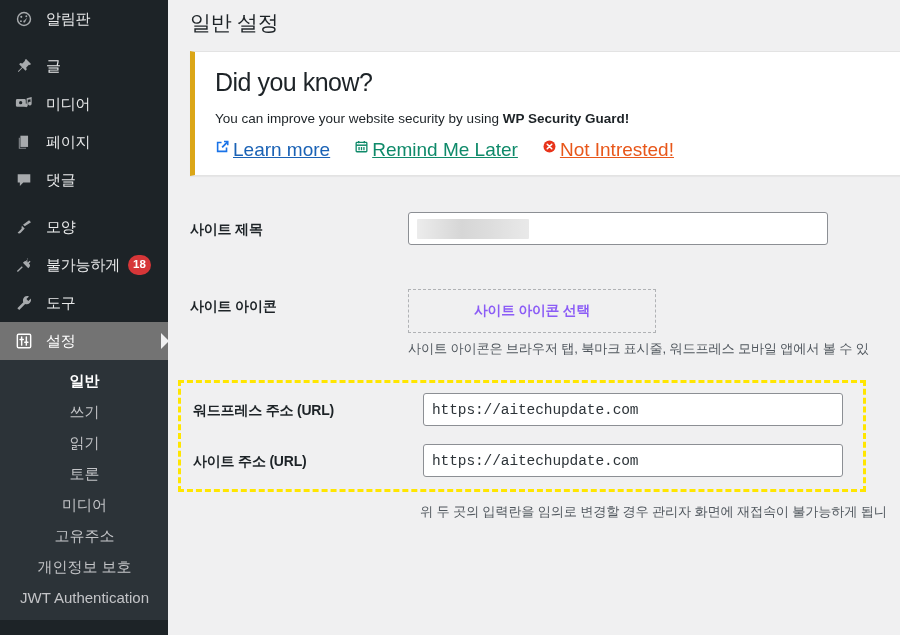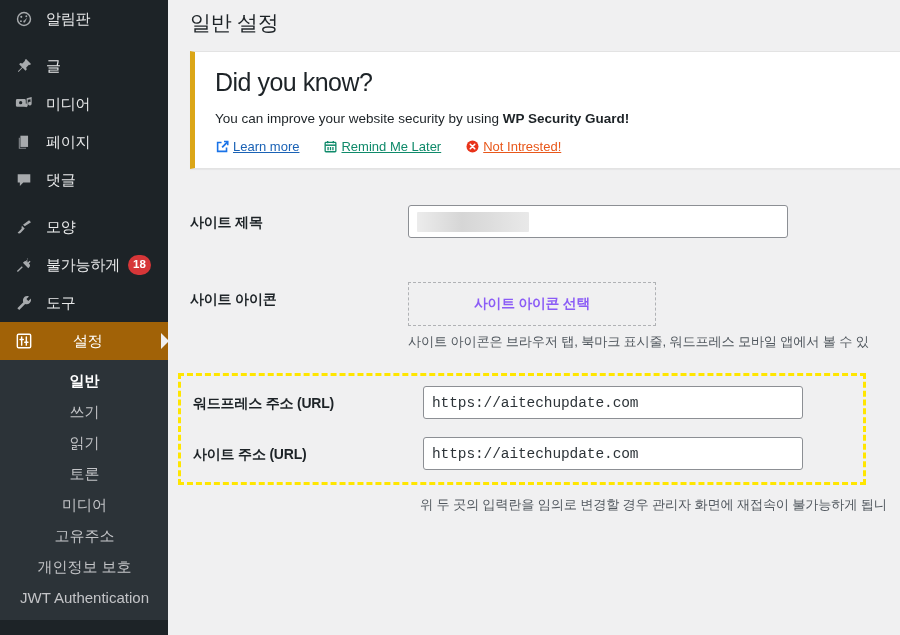--- a/index.html
+++ b/index.html
@@ -33,21 +33,21 @@
   }
   .menu-item .mi-icon {
     width: 24px; min-width: 24px; height: 22px;
     display: flex; align-items: center; justify-content: center;
     margin-right: 10px;
     color: #a7aaad;
   }
   .menu-item .mi-icon svg { display: block; }
   .menu-item .mi-label { white-space: nowrap; letter-spacing: -0.2px; }
   .menu-item.current {
-    background: #a16207; color: #fff; font-weight: normal; gap: 27px;
+    background: #737373; color: #fff; font-weight: normal;
   }
   .menu-item.current .mi-icon { color: #fff; }
   .menu-item.current::after {
     content: ""; position: absolute; right: -1px; top: 50%;
     margin-top: -8px;
     border-style: solid;
     border-width: 8px 0 8px 8px;
     border-color: transparent transparent transparent #f0f0f1;
   }
   .menu-gap { height: 9px; }
@@ -109,40 +109,40 @@
     color: #1d2327;
     letter-spacing: -0.5px;
   }
   #notice .notice-body {
     font-size: 13.5px; color: #1d2327; margin-bottom: 13px;
   }
   #notice .notice-body b { font-weight: bold; }
   .notice-actions { display: flex; align-items: center; gap: 24px; }
   .notice-action {
     display: inline-flex; align-items: flex-start; gap: 3px;
-    font-size: 13px; text-decoration: underline; cursor: pointer;
+    font-size: 19px; text-decoration: underline; cursor: pointer;
   }
   .na-learn { color: #1a62b5; }
   .na-remind { color: #0f8a6a; }
   .na-not { color: #e8571a; }
   .na-icon { display: inline-flex; align-items: center; }
 
   
   #form-table { margin-top: 12px; width: 700px; }
   .frow { display: flex; align-items: flex-start; position: relative; }
   .flabel {
     width: 218px; min-width: 218px;
     font-size: 14px; font-weight: bold; color: #1d2327;
     padding-top: 9px;
     letter-spacing: -0.2px;
   }
   .ffield { flex: 1; padding-bottom: 4px; }
 
   .txtinput {
-    width: 380px; height: 33px;
+    width: 420px; height: 33px;
     border: 1px solid #8c8f94;
     border-radius: 3px;
     background: #fff;
     box-shadow: 0 0 0 transparent;
     padding: 0 8px;
     font-size: 14px;
     color: #2c3338;
     display: flex; align-items: center;
     font-family: "Liberation Sans", sans-serif;
   }

